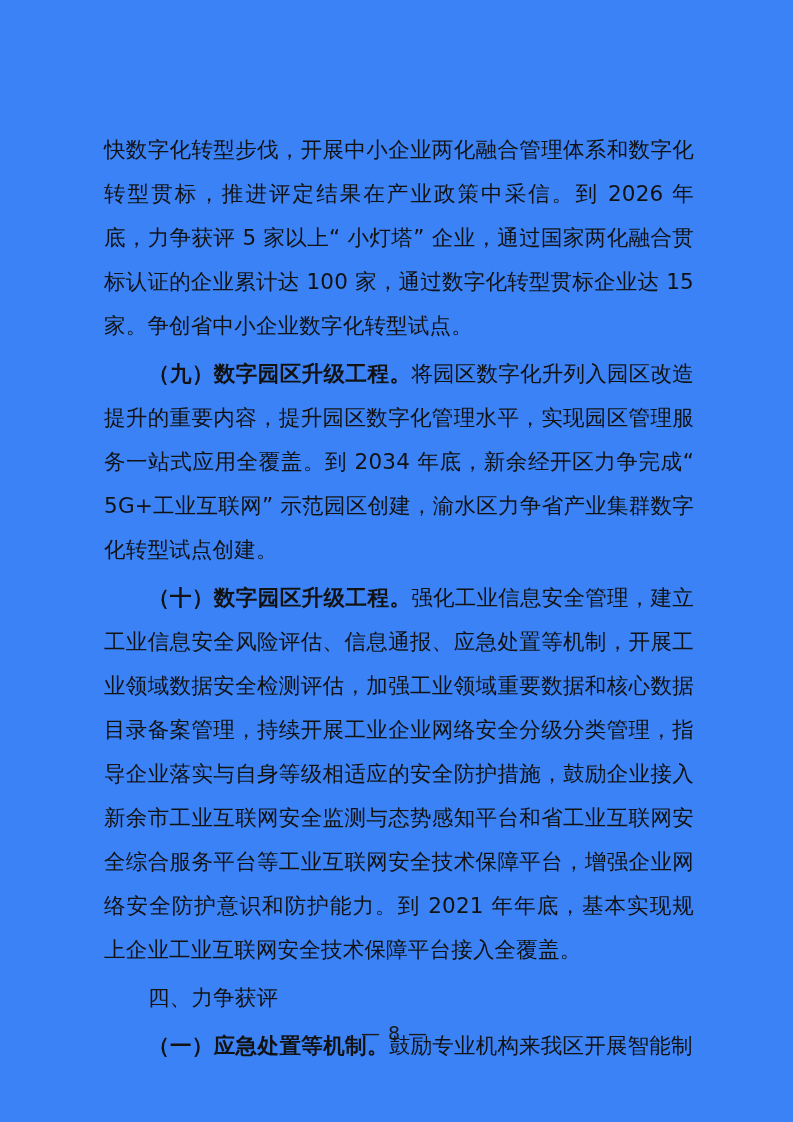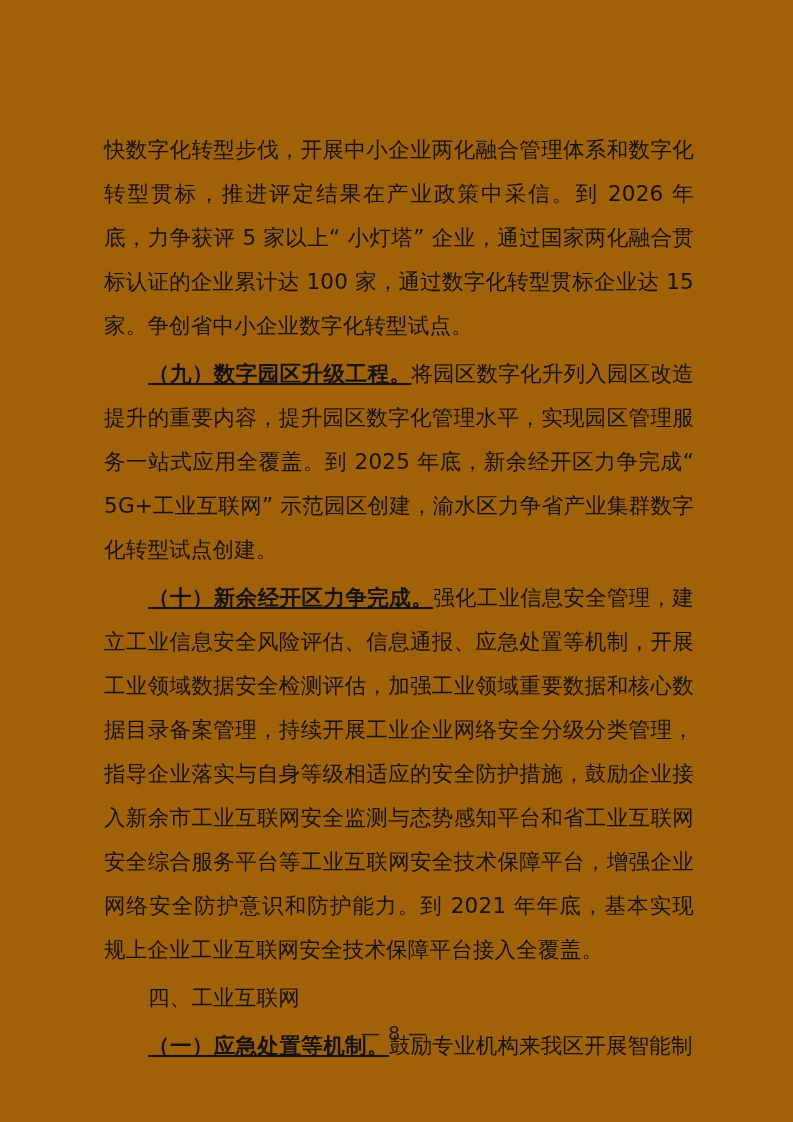--- a/index.html
+++ b/index.html
@@ -14,21 +14,21 @@
     color: #0d0d0d;
     position: relative;
     overflow: hidden;
   }
   .page {
     position: absolute;
     left: 0;
     top: 0;
     width: 793px;
     height: 1122px;
-    background: #a16207;
+    background: #3b82f6;
   }
   .content {
     position: absolute;
     left: 104px;
     top: 128px;
     width: 590px;
   }
   p.para {
     margin: 0 0 4px 0;
     font-size: 21.5px;
@@ -38,21 +38,20 @@
     letter-spacing: 0.2px;
     font-weight: 400;
     color: #121212;
   }
   p.indent {
     text-indent: 44px;
   }
   .bold-head {
     font-weight: 700;
     letter-spacing: 0.4px;
-    text-decoration: underline;
   }
   .section-head {
     font-weight: 400;
   }
   .page-number {
     position: absolute;
     left: 0;
     top: 1022px;
     width: 793px;
     text-align: center;
@@ -71,29 +70,29 @@
 
 <div class="page">
 
   <div class="content">
 
     <p class="para">
       <span>快数字化转型步伐，开展中小企业两化融合管理体系和数字化转型贯标，推进评定结果在产业政策中采信。到 2026 年底，力争获评 5 家以上“ 小灯塔” 企业，通过国家两化融合贯标认证的企业累计达 100 家，通过数字化转型贯标企业达 15 家。争创省中小企业数字化转型试点。</span>
     </p>
 
     <p class="para indent">
-      <span class="bold-head">（九）数字园区升级工程。</span><span>将园区数字化升列入园区改造提升的重要内容，提升园区数字化管理水平，实现园区管理服务一站式应用全覆盖。到 2025 年底，新余经开区力争完成“ 5G+工业互联网” 示范园区创建，渝水区力争省产业集群数字化转型试点创建。</span>
+      <span class="bold-head">（九）数字园区升级工程。</span><span>将园区数字化升列入园区改造提升的重要内容，提升园区数字化管理水平，实现园区管理服务一站式应用全覆盖。到 2034 年底，新余经开区力争完成“ 5G+工业互联网” 示范园区创建，渝水区力争省产业集群数字化转型试点创建。</span>
     </p>
 
     <p class="para indent">
-      <span class="bold-head">（十）新余经开区力争完成。</span><span>强化工业信息安全管理，建立工业信息安全风险评估、信息通报、应急处置等机制，开展工业领域数据安全检测评估，加强工业领域重要数据和核心数据目录备案管理，持续开展工业企业网络安全分级分类管理，指导企业落实与自身等级相适应的安全防护措施，鼓励企业接入新余市工业互联网安全监测与态势感知平台和省工业互联网安全综合服务平台等工业互联网安全技术保障平台，增强企业网络安全防护意识和防护能力。到 2021 年年底，基本实现规上企业工业互联网安全技术保障平台接入全覆盖。</span>
+      <span class="bold-head">（十）数字园区升级工程。</span><span>强化工业信息安全管理，建立工业信息安全风险评估、信息通报、应急处置等机制，开展工业领域数据安全检测评估，加强工业领域重要数据和核心数据目录备案管理，持续开展工业企业网络安全分级分类管理，指导企业落实与自身等级相适应的安全防护措施，鼓励企业接入新余市工业互联网安全监测与态势感知平台和省工业互联网安全综合服务平台等工业互联网安全技术保障平台，增强企业网络安全防护意识和防护能力。到 2021 年年底，基本实现规上企业工业互联网安全技术保障平台接入全覆盖。</span>
     </p>
 
     <p class="para indent section-head">
-      <span>四、工业互联网</span>
+      <span>四、力争获评</span>
     </p>
 
     <p class="para indent">
       <span class="bold-head">（一）应急处置等机制。</span><span>鼓励专业机构来我区开展智能制</span>
     </p>
 
   </div>
 
   <div class="page-number">
     <span class="pn-inner">— 8 —</span>

